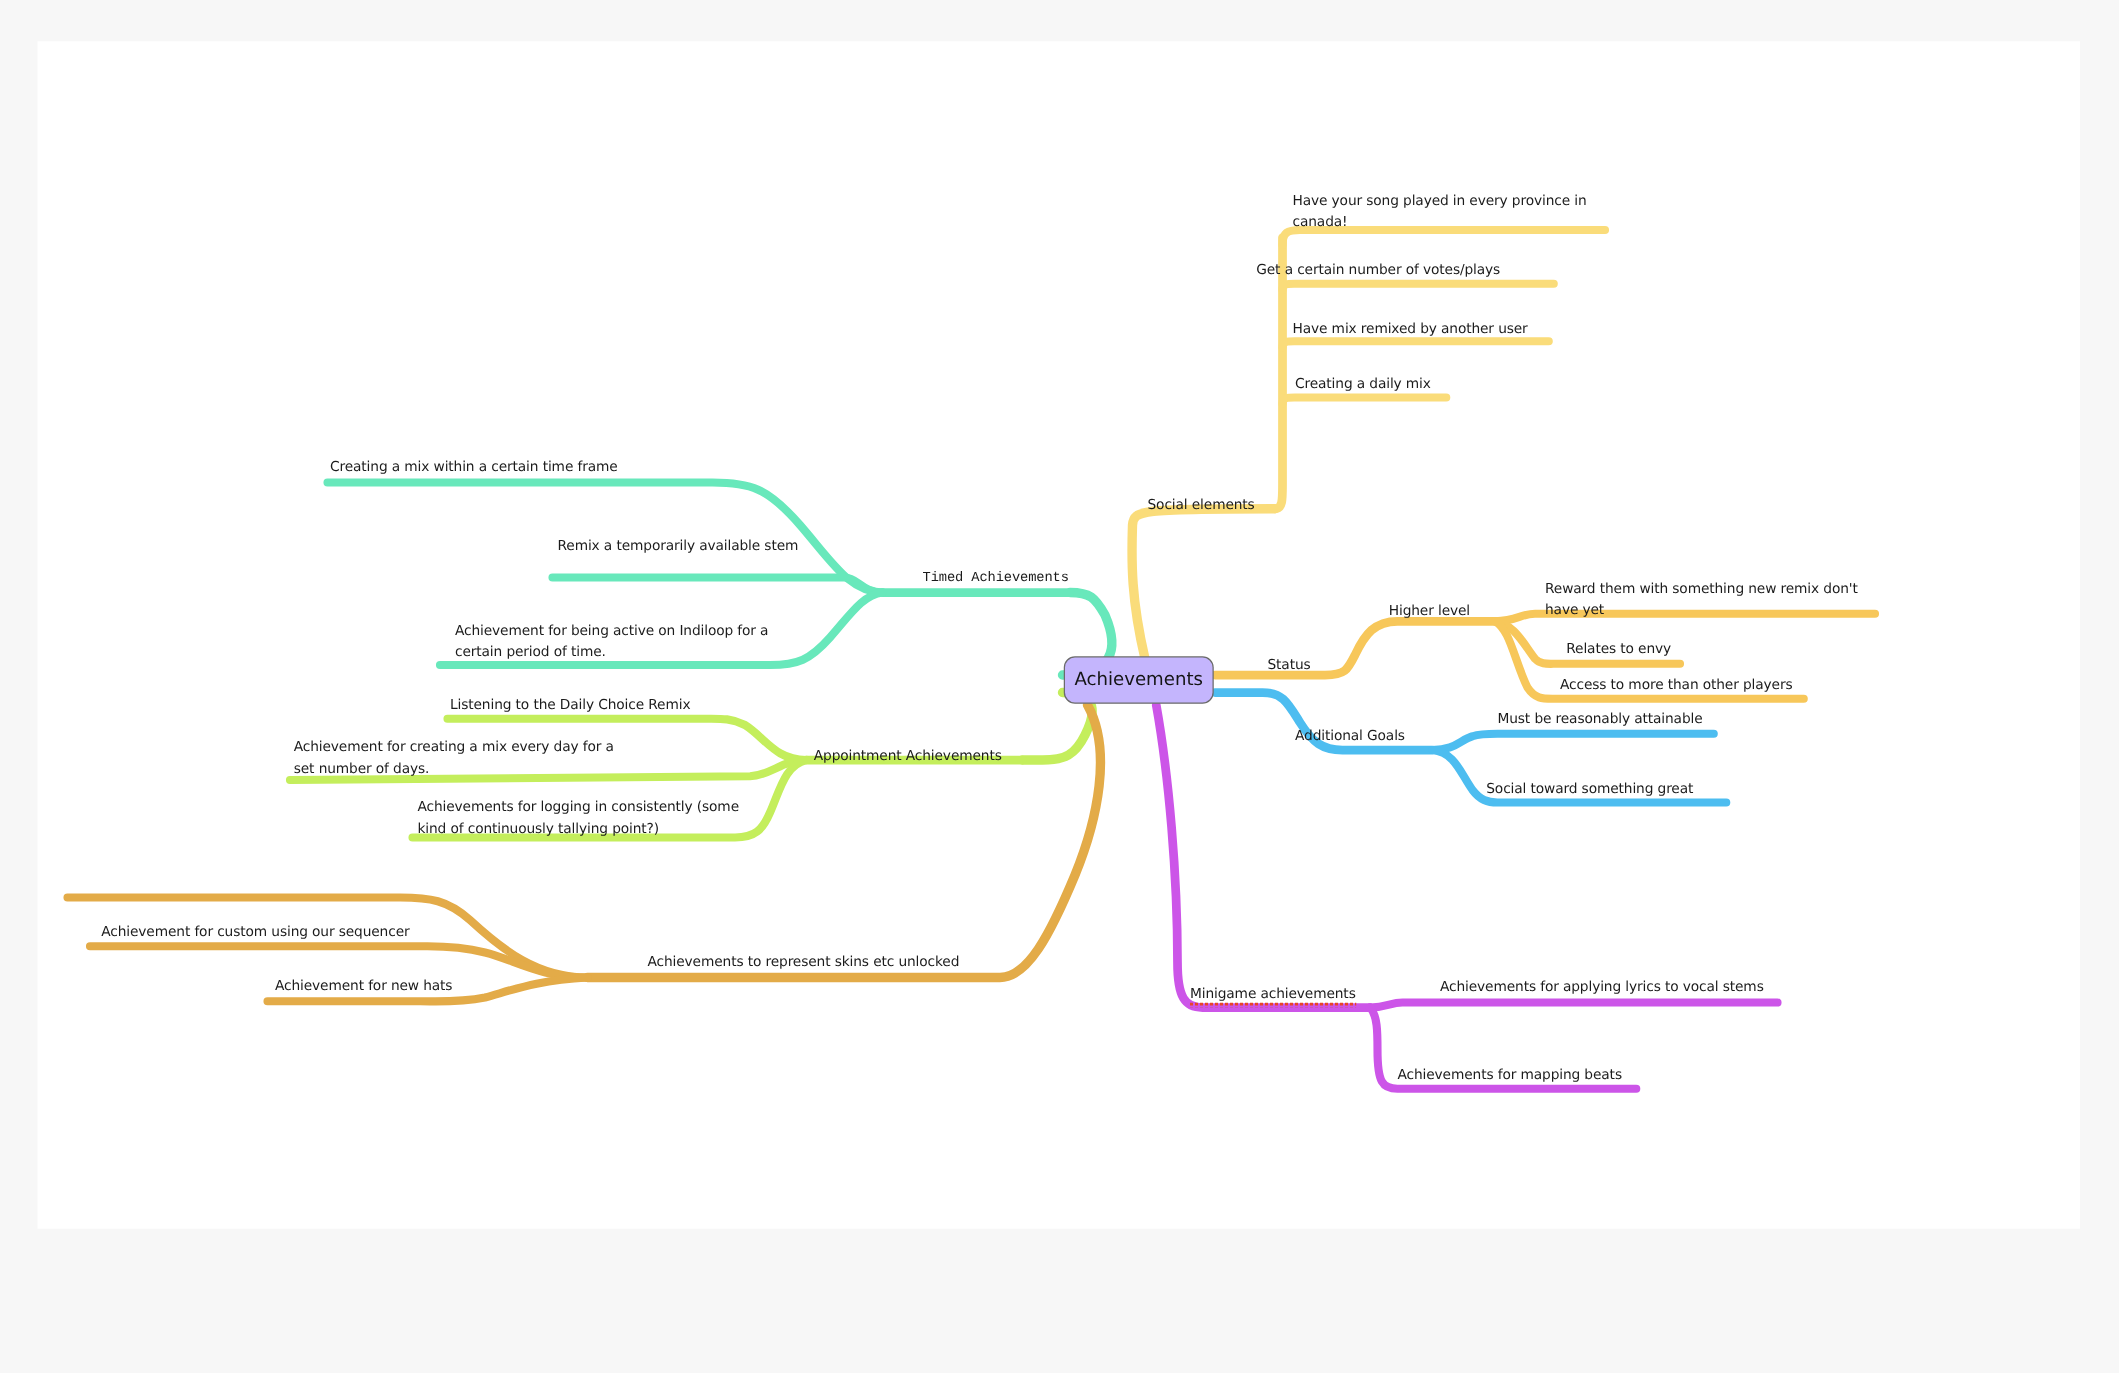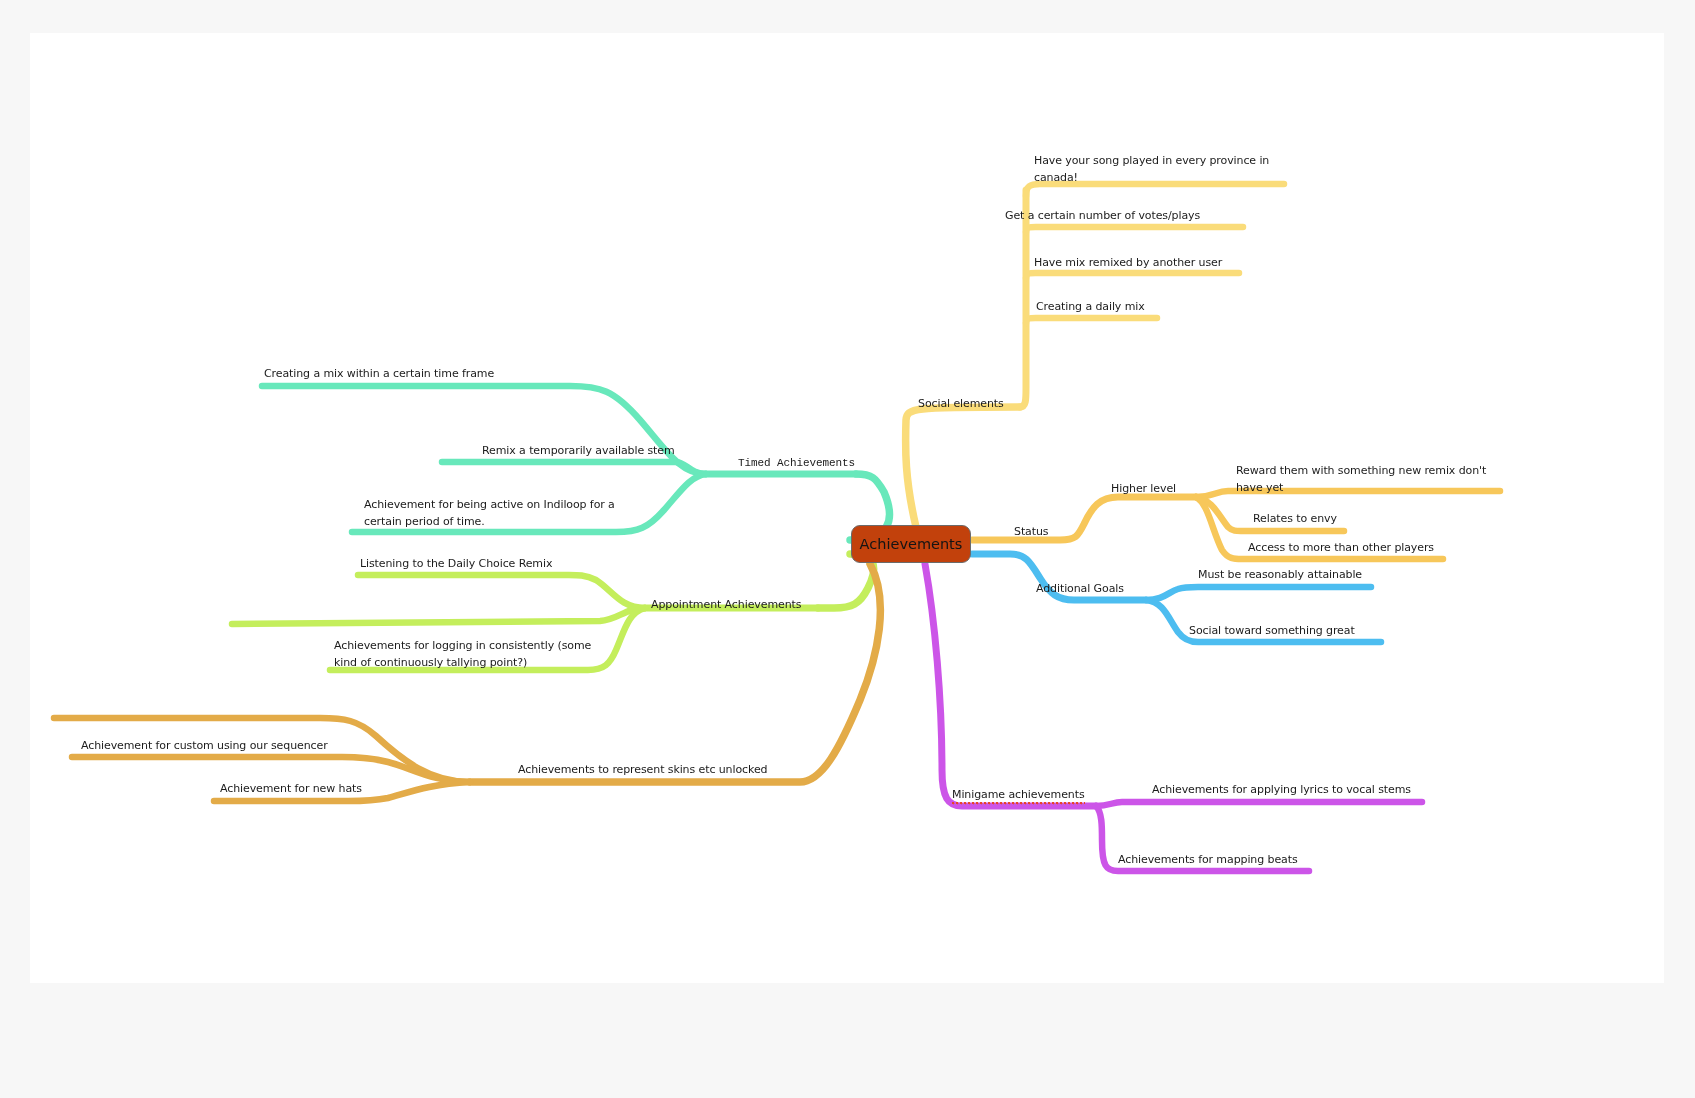--- a/index.html
+++ b/index.html
@@ -41,21 +41,21 @@
     letter-spacing: -0.1px;
   }
   .central {
     position: absolute;
     left: 851px;
     top: 525px;
     width: 120px;
     height: 38px;
     border: 1.8px solid #6b6b6b;
     border-radius: 9px;
-    background: #c2410c;
+    background: #c4b5fd;
     box-sizing: border-box;
     display: flex;
     align-items: center;
     justify-content: center;
   }
   .central span {
     font-family: "DejaVu Sans", sans-serif;
     font-size: 14.5px;
     color: #141414;
   }
@@ -181,29 +181,31 @@
   <div class="node-label spell" style="left:952px; top:787px;">Minigame achievements</div>
 
   <div class="node-label" style="left:1152px; top:782px;">Achievements for applying lyrics to vocal stems</div>
 
   <div class="node-label" style="left:1118px; top:852px;">Achievements for mapping beats</div>
 
   <div class="node-label" style="left:738px; top:455px;font-family:Liberation Mono, monospace;">Timed Achievements</div>
 
   <div class="node-label" style="left:264px; top:366px;">Creating a mix within a certain time frame</div>
 
-  <div class="node-label" style="left:446px; top:443px;margin-left:36px;">Remix a temporarily available stem</div>
+  <div class="node-label" style="left:446px; top:429px;">Remix a temporarily available stem</div>
 
   <div class="node-label" style="left:364px; top:497px;">Achievement for being active on Indiloop for a
 certain period of time.</div>
 
   <div class="node-label" style="left:651px; top:597px;">Appointment Achievements</div>
 
   <div class="node-label" style="left:360px; top:556px;">Listening to the Daily Choice Remix</div>
 
+  <div class="node-label" style="left:235px; top:590px;">Achievement for creating a mix every day for a
+set number of days.</div>
 
   <div class="node-label" style="left:334px; top:638px;">Achievements for logging in consistently (some
 kind of continuously tallying point?)</div>
 
   <div class="node-label" style="left:518px; top:762px;">Achievements to represent skins etc unlocked</div>
 
 
   <div class="node-label" style="left:81px; top:738px;">Achievement for custom using our sequencer</div>
 
   <div class="node-label" style="left:220px; top:781px;">Achievement for new hats</div>

